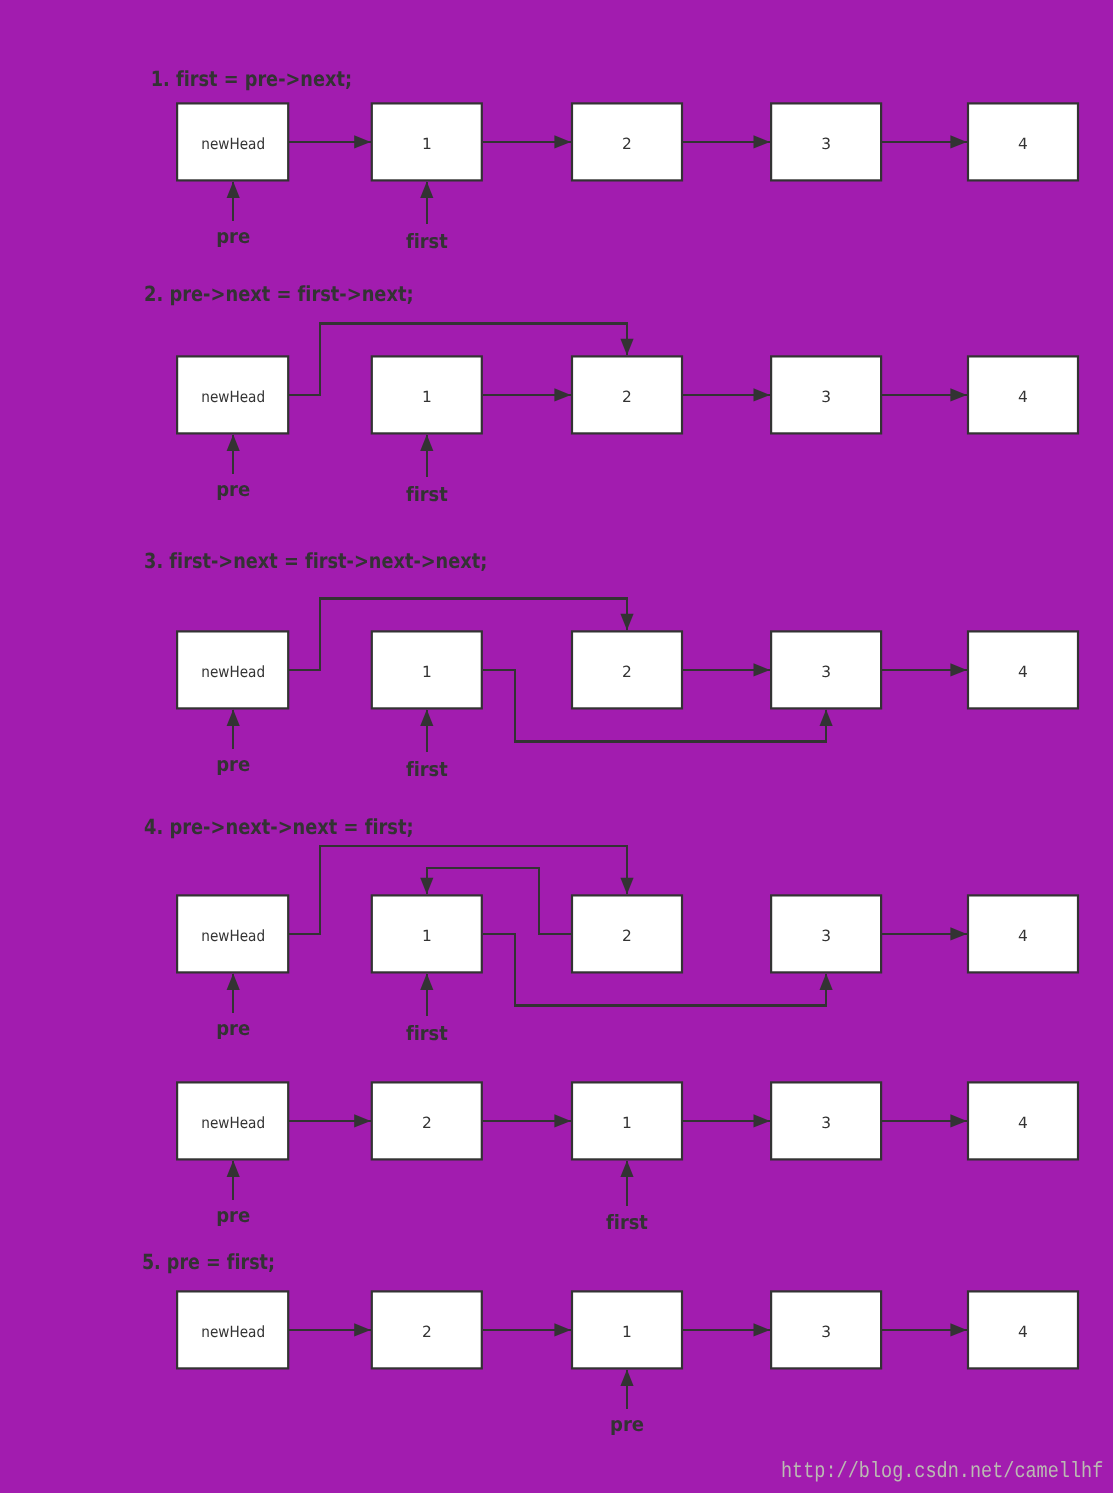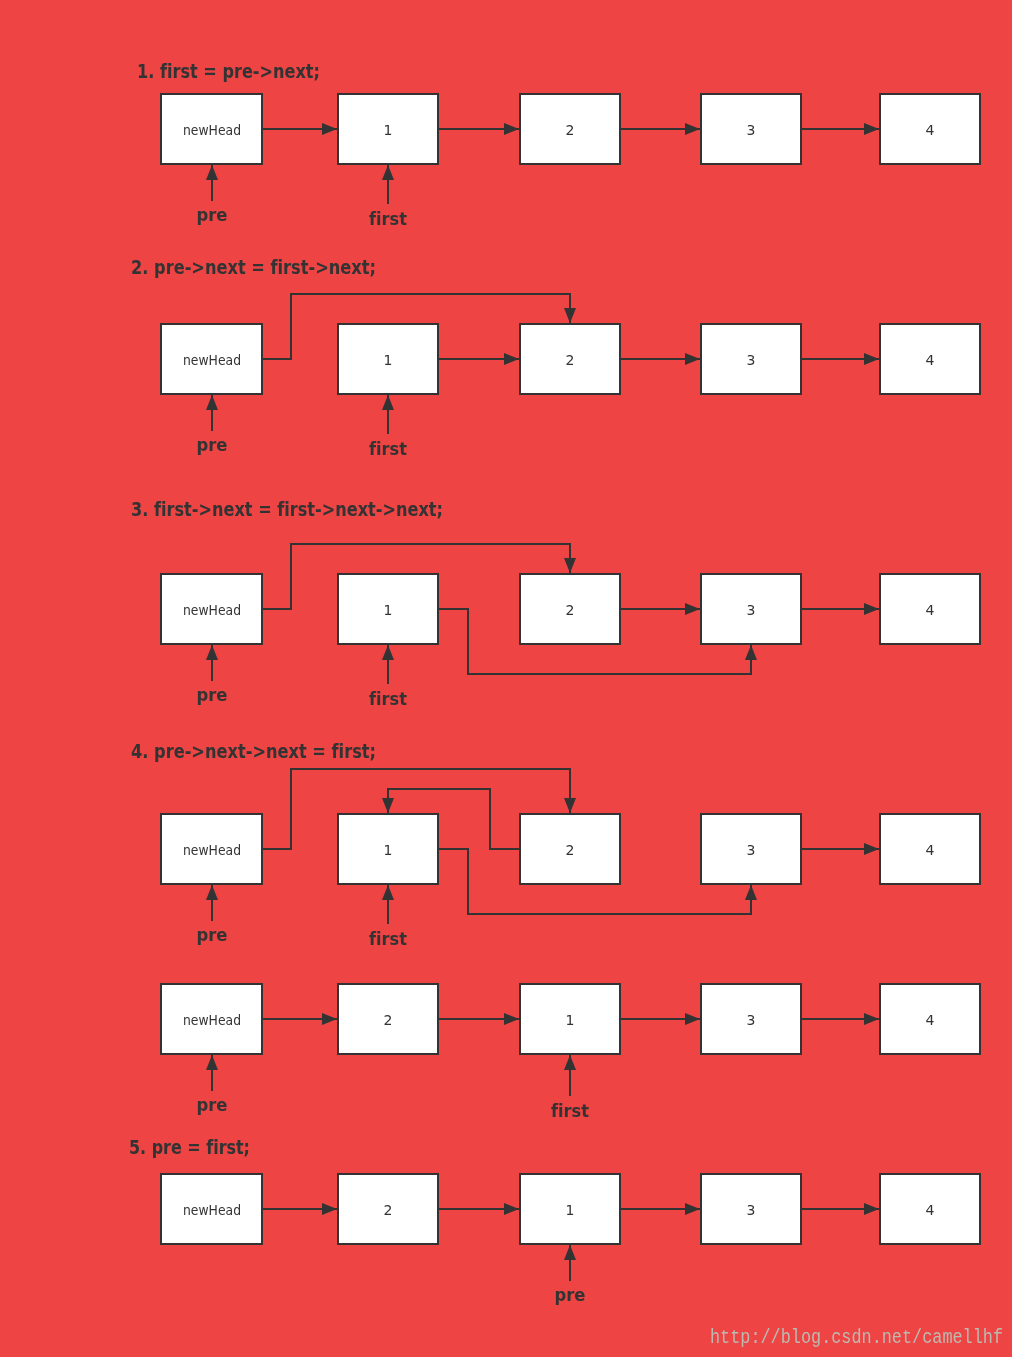--- a/index.html
+++ b/index.html
@@ -1,19 +1,19 @@
 <!DOCTYPE html>
 <html><head>
 <meta charset="utf-8">
 <title>Linked List Swap Pairs Diagram</title>
 <style>
   html,body{margin:0;padding:0;background:#000;}
   body{width:1012px;height:1357px;overflow:hidden;
        font-family:"DejaVu Sans","Liberation Sans",sans-serif;}
-  #stage{position:relative;width:1012px;height:1357px;background:#ef4444;}
+  #stage{position:relative;width:1012px;height:1357px;background:#a21caf;}
   svg#canvas{position:absolute;left:0;top:0;width:1012px;height:1357px;display:block;
              will-change:transform;}
   .boxfill{fill:#ffffff;stroke:#333333;stroke-width:2;}
   .boxlabel{fill:#333333;font-family:"DejaVu Sans",sans-serif;font-size:14px;text-anchor:middle;}
   .conn{fill:none;stroke:#333333;stroke-width:2;shape-rendering:crispEdges;}
   .head{fill:#333333;}
   .steptitle{fill:#333333;font-family:"DejaVu Sans",sans-serif;font-size:19px;font-weight:bold;
              font-variant-ligatures:none;}
   .ptr{fill:#333333;font-family:"DejaVu Sans",sans-serif;font-size:18px;font-weight:bold;
        text-anchor:middle;font-variant-ligatures:none;}

